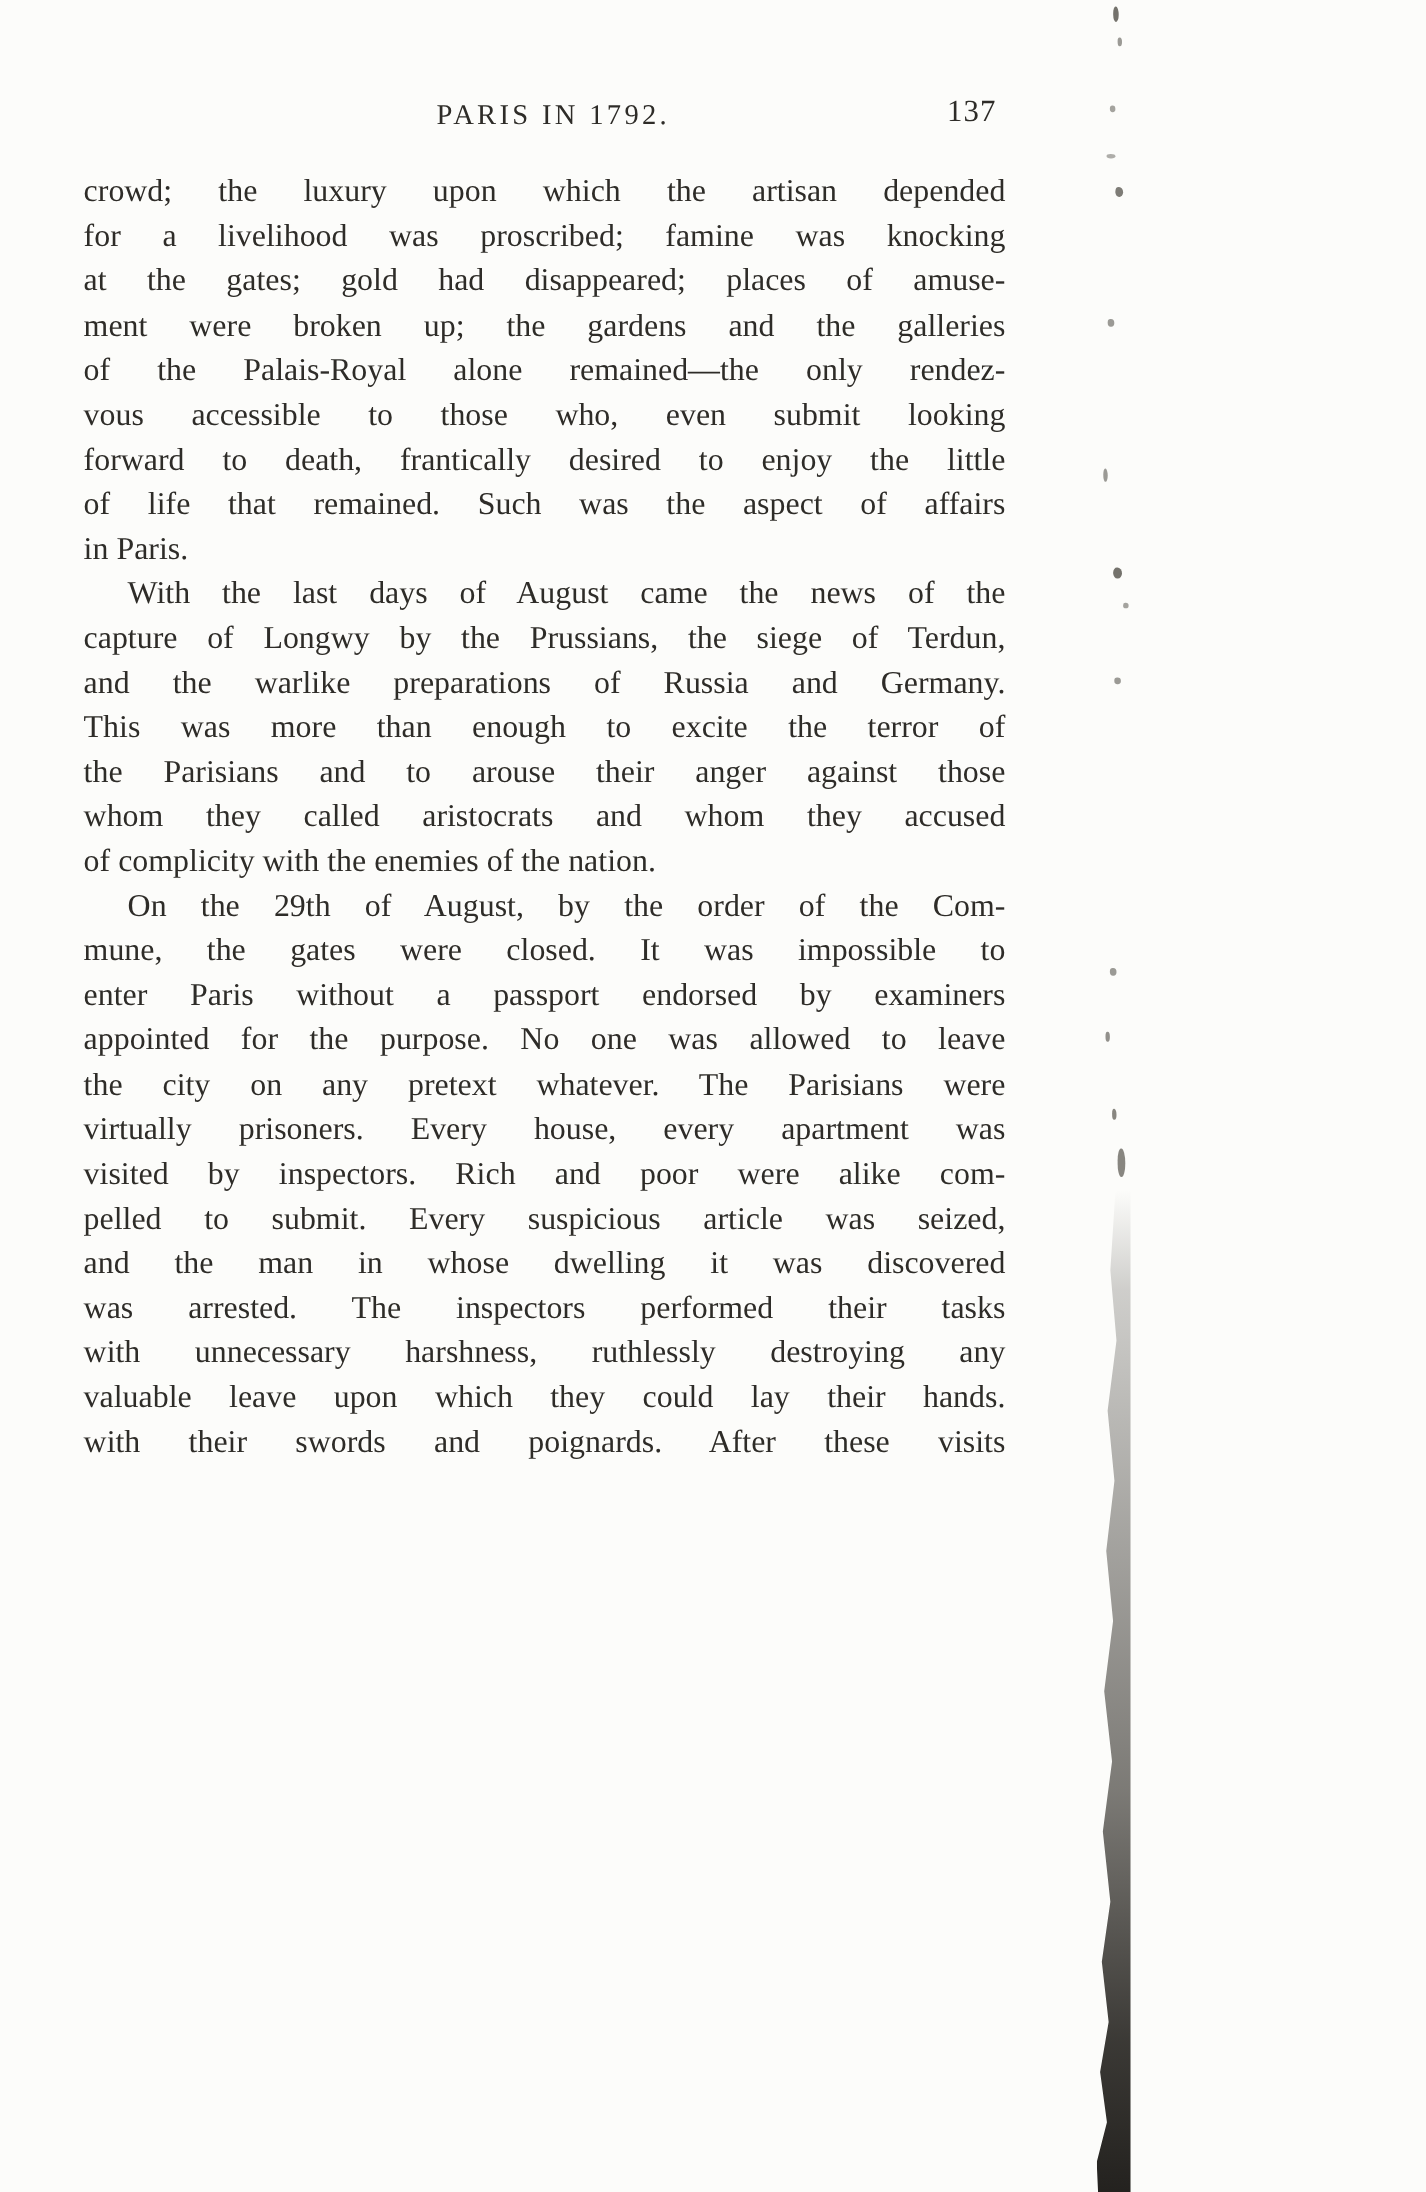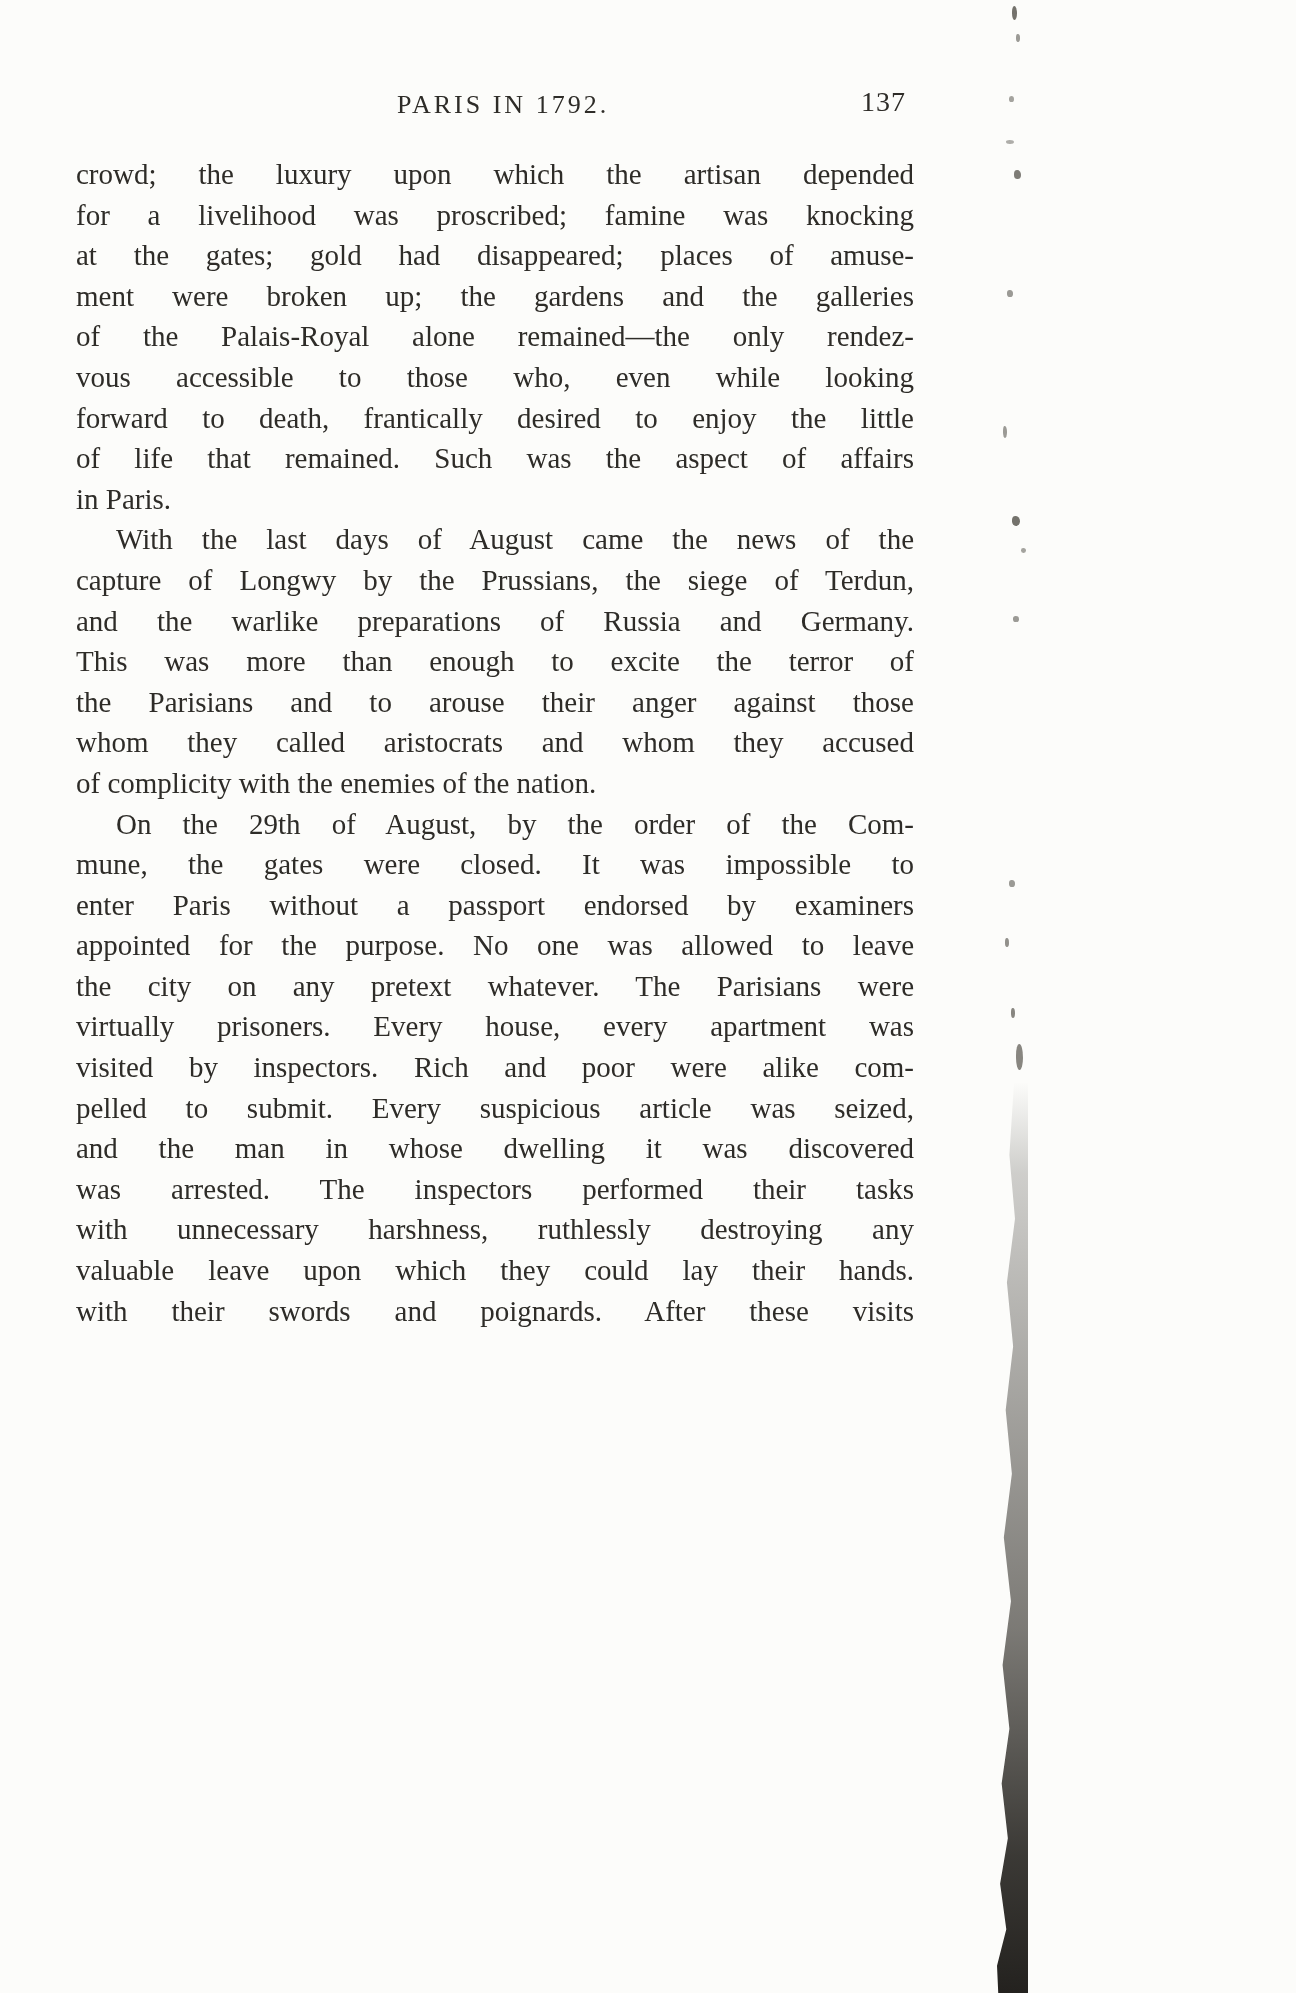--- a/index.html
+++ b/index.html
@@ -91,21 +91,21 @@
     <span class="running-title">PARIS IN 1792.</span>
     <span class="page-number">137</span>
   </header>
 
   <main class="page-body">
       <div class="line">crowd; the luxury upon which the artisan depended</div>
       <div class="line">for a livelihood was proscribed; famine was knocking</div>
       <div class="line">at the gates; gold had disappeared; places of amuse-</div>
       <div class="line">ment were broken up; the gardens and the galleries</div>
       <div class="line">of the Palais-Royal alone remained—the only rendez-</div>
-      <div class="line">vous accessible to those who, even while looking</div>
+      <div class="line">vous accessible to those who, even submit looking</div>
       <div class="line">forward to death, frantically desired to enjoy the little</div>
       <div class="line">of life that remained. Such was the aspect of affairs</div>
       <div class="line no-justify">in Paris.</div>
       <div class="line indent">With the last days of August came the news of the</div>
       <div class="line">capture of Longwy by the Prussians, the siege of Terdun,</div>
       <div class="line">and the warlike preparations of Russia and Germany.</div>
       <div class="line">This was more than enough to excite the terror of</div>
       <div class="line">the Parisians and to arouse their anger against those</div>
       <div class="line">whom they called aristocrats and whom they accused</div>
       <div class="line no-justify">of complicity with the enemies of the nation.</div>

